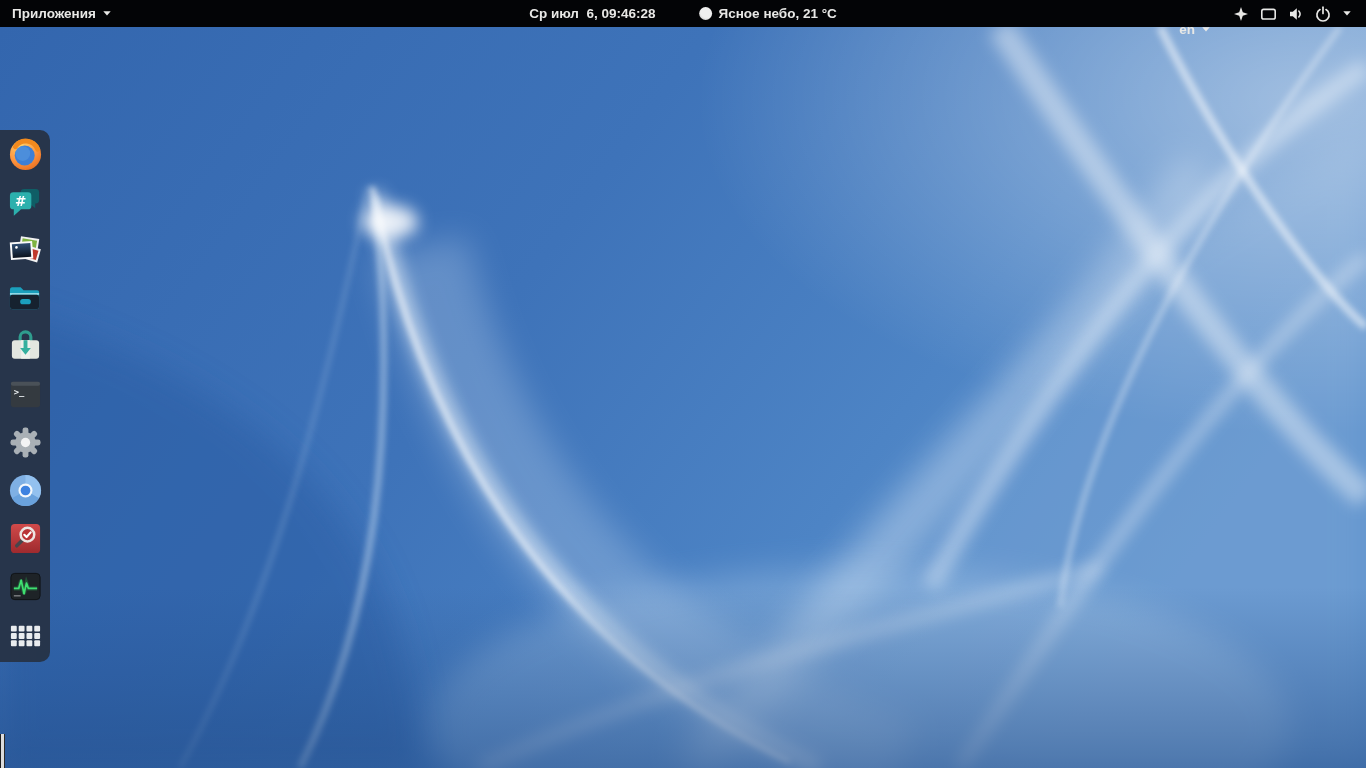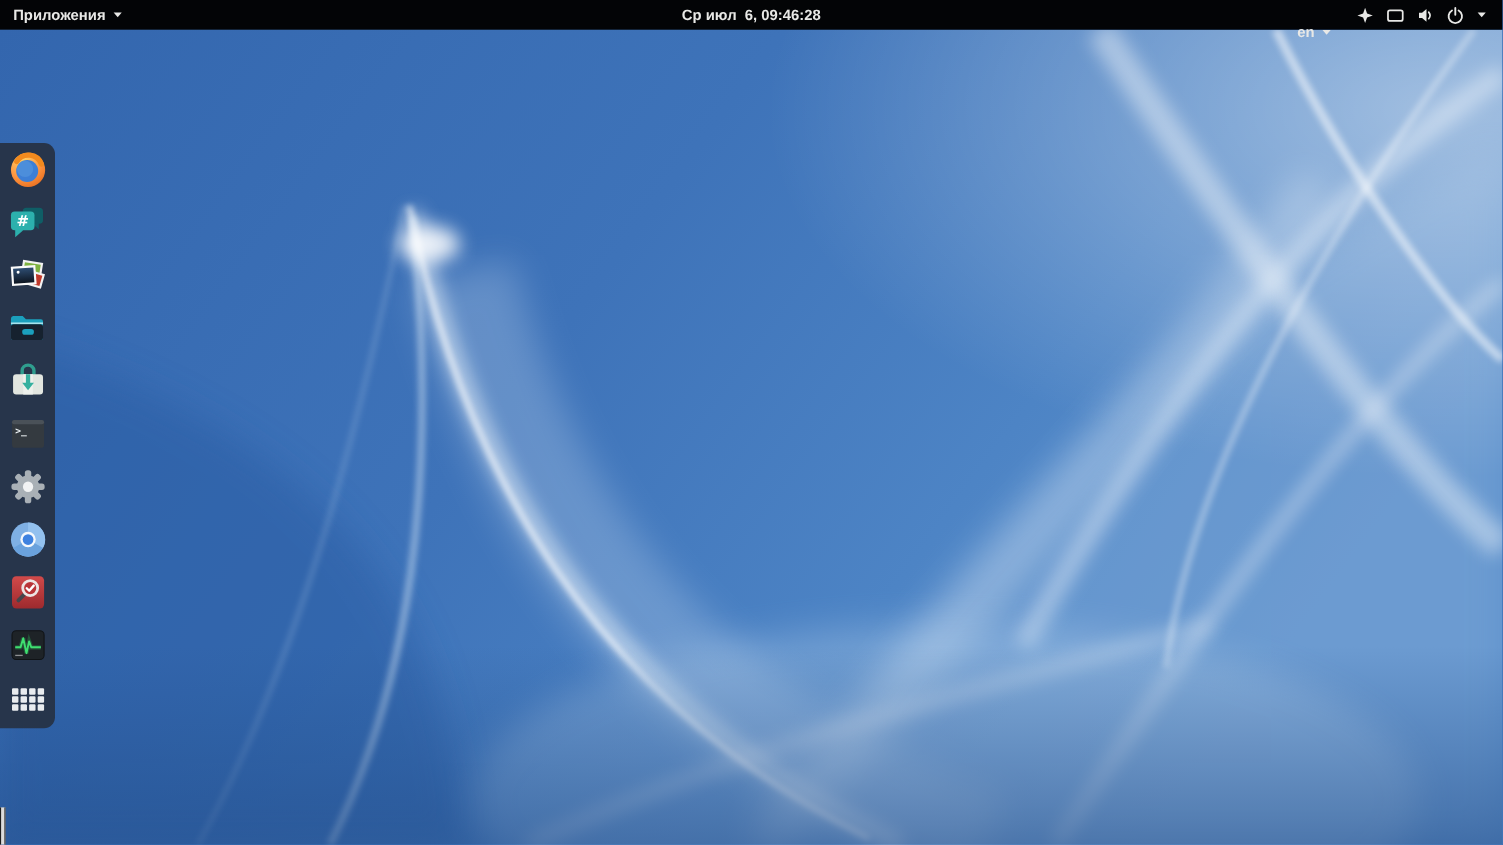--- a/index.html
+++ b/index.html
@@ -94,20 +94,24 @@
     <span>Приложения</span>
     <svg class="tb-icon" width="10" height="7" viewBox="0 0 10 7">
         <path d="M1.3 1.3 L8.7 1.3 L5 5.6 Z" fill="#e8e8e6"></path>
       </svg>
   </button>
 
   <div class="topbar-center">
     <button class="bar-btn">
       <span class="clock-text">Ср июл  6, 09:46:28</span>
     </button>
+    <button class="bar-btn">
+      <span class="weather-dot"></span>
+      <span>Ясное небо, 21 °C</span>
+    </button>
   </div>
 
   <div class="topbar-right">
     <button class="bar-btn" style="padding:0 8px;margin-top:32px;">
       <span>en</span>
       <svg class="tb-icon" width="10" height="7" viewBox="0 0 10 7">
           <path d="M1.3 1.3 L8.7 1.3 L5 5.6 Z" fill="#e8e8e6"></path>
         </svg>
     </button>
     <button class="bar-btn sys-icons">

